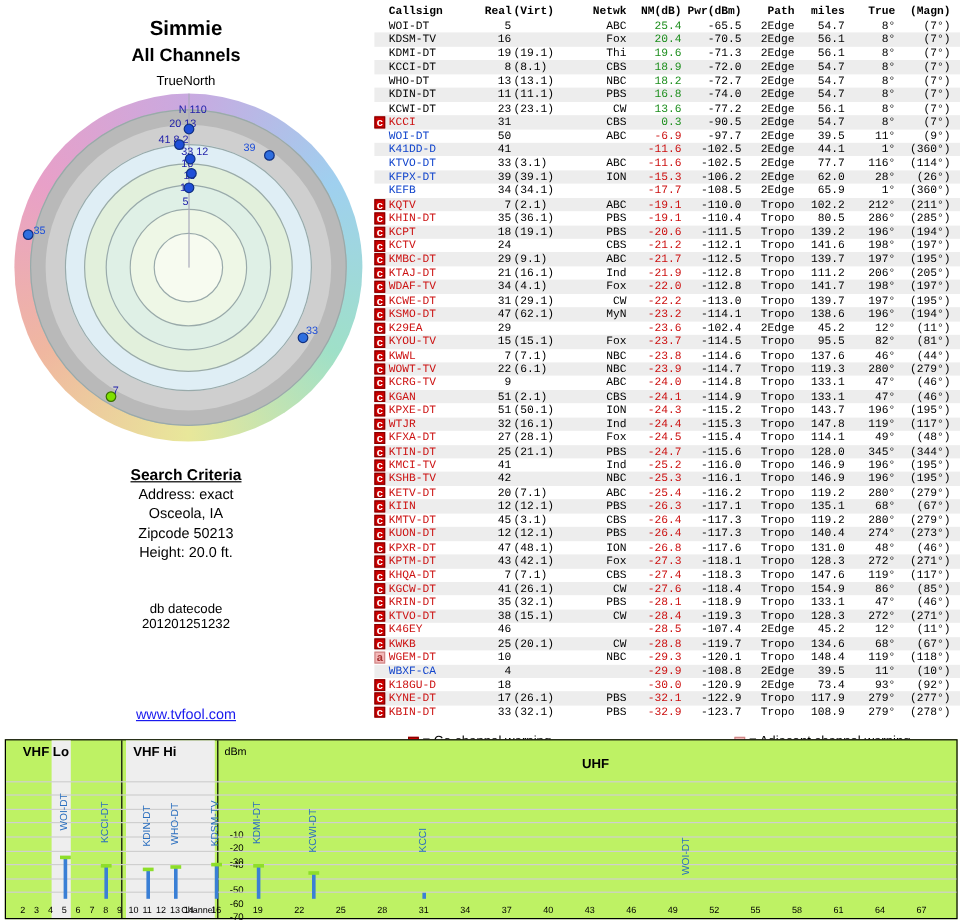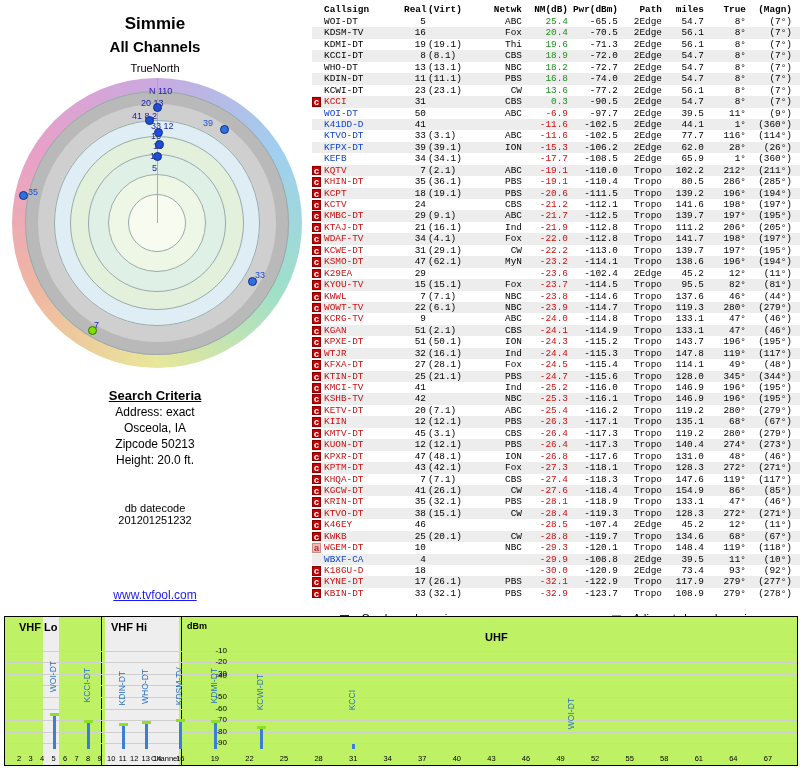--- a/index.html
+++ b/index.html
@@ -71,28 +71,28 @@
   
   #legend{position:absolute;left:312px;top:612px;width:488px;font-size:11px;color:#000;}
   #legend .lg{position:absolute;white-space:nowrap;}
 
   
   #bottom{position:absolute;left:4px;top:616px;width:792px;height:148px;border:1px solid #000;background:#bef264;}
   #plotbg{position:absolute;left:0;top:0;width:792px;height:148px;}
   .band-label{position:absolute;font-size:11px;font-weight:bold;color:#000;}
   .vband{position:absolute;top:0;bottom:0;background:#eeeeee;}
   .gridline{position:absolute;left:0;right:0;height:1px;background:#cfcfcf;}
-  .ytick{position:absolute;font-size:8px;color:#000;text-align:right;width:44px;}
+  .ytick{position:absolute;font-size:8px;color:#000;text-align:right;width:20px;margin-top:45px;}
   .xtick{position:absolute;font-size:7.5px;color:#000;text-align:center;width:14px;bottom:2px;}
   .xaxis-label{position:absolute;font-size:7.5px;color:#000;bottom:2px;}
   .bar{position:absolute;width:3px;background:#3a7fd5;}
   .barcap{position:absolute;width:9px;height:3px;background:#8ede2a;}
   .barlbl{position:absolute;font-size:8.5px;color:#2b6fbf;writing-mode:vertical-rl;transform:rotate(180deg);white-space:nowrap;}
   .sep{position:absolute;top:0;bottom:0;width:1px;background:#000;}
-  #dbm-label{position:absolute;font-size:9px;font-weight:bold;color:#000;}
+  #dbm-label{position:absolute;font-size:9px;font-weight:normal;color:#000;}
 </style>
 </head>
 <body>
 
 <div class="page">
 
   <div id="left-panel">
     <div id="title">Simmie</div>
     <div id="subtitle">All Channels</div>
     <div id="truenorth">TrueNorth</div>

